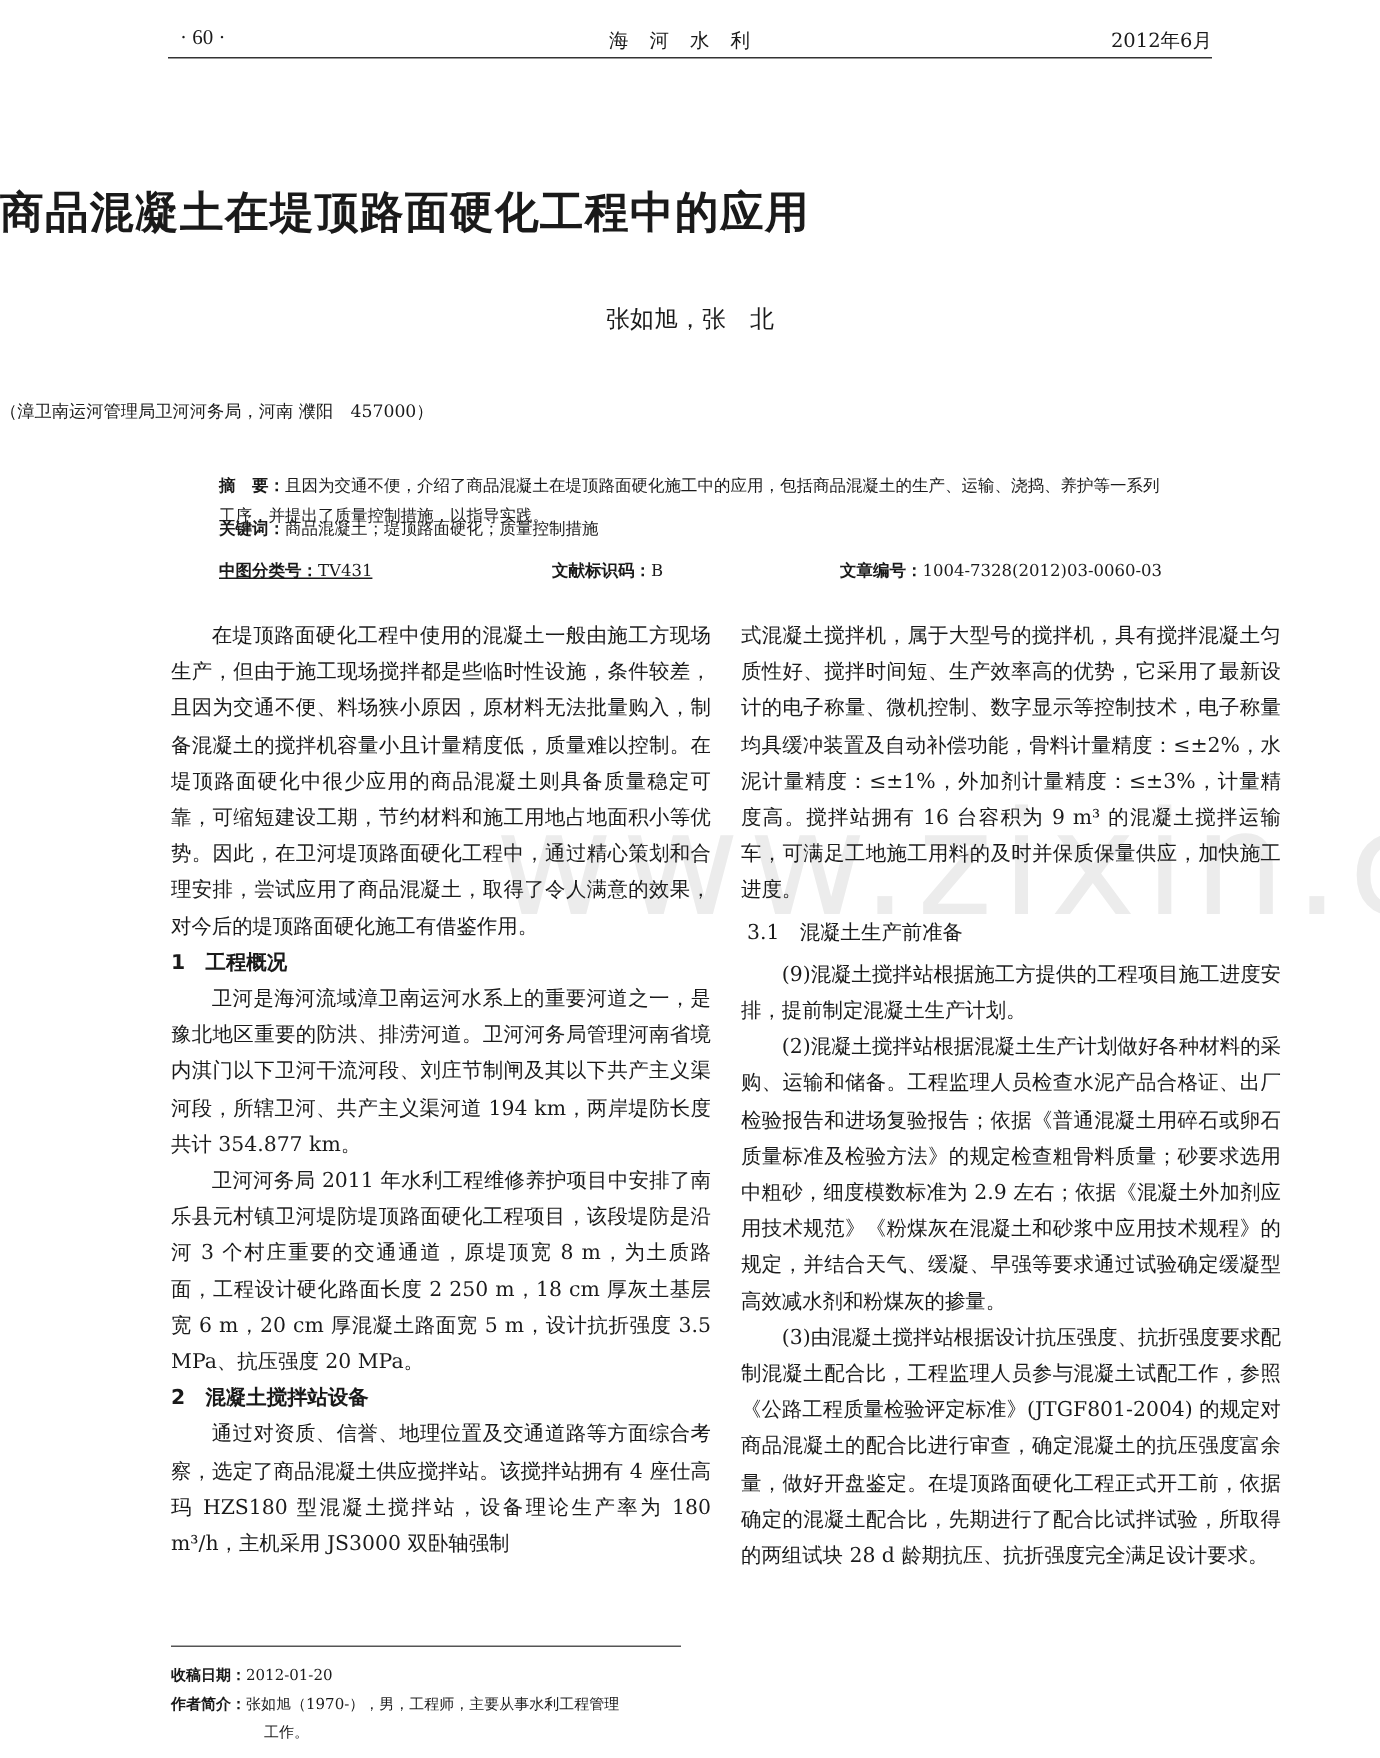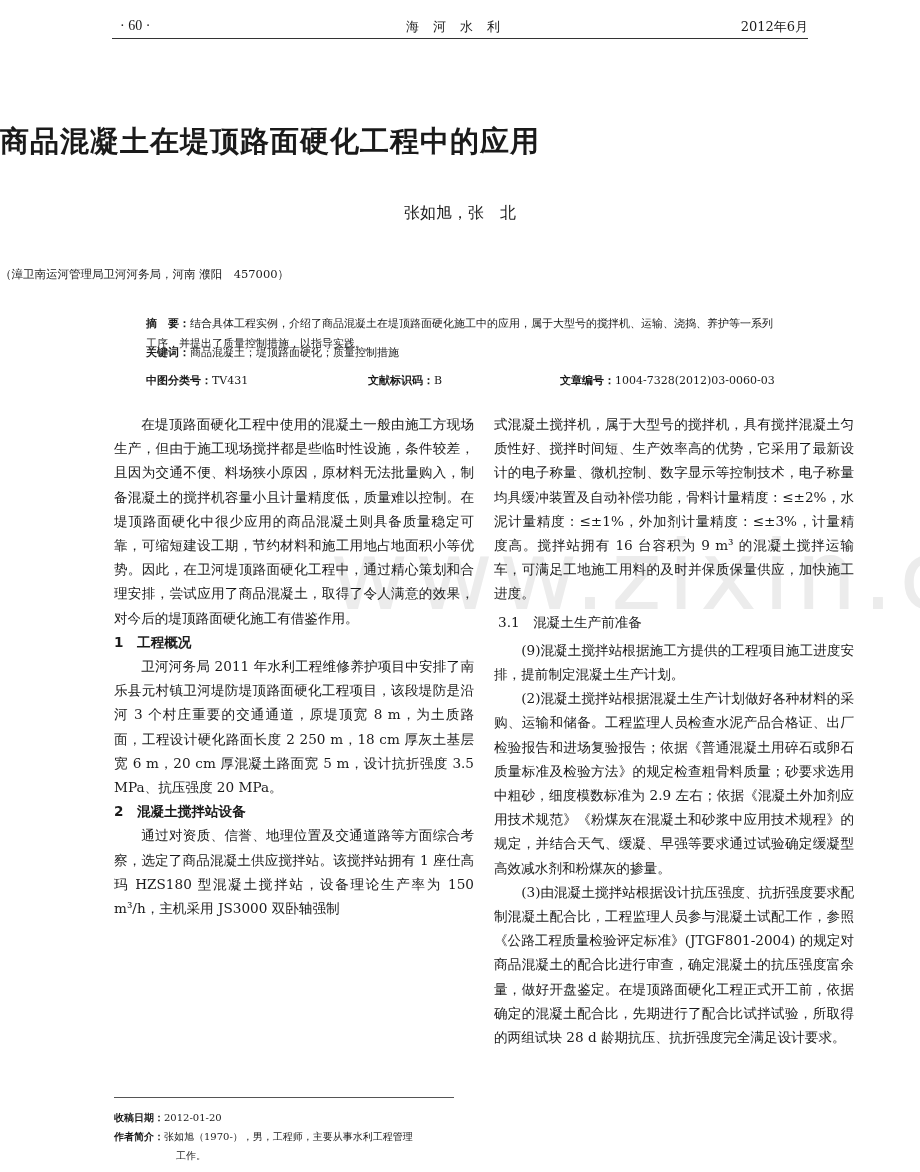--- a/index.html
+++ b/index.html
@@ -42,38 +42,39 @@
   <span class="r">2012年6月</span>
 </div>
 
 <div class="wm">www.zixin.com.cn</div>
 
 <div class="title">商品混凝土在堤顶路面硬化工程中的应用</div>
 <div class="authors">张如旭，张　北</div>
 <div class="affil">（漳卫南运河管理局卫河河务局，河南 濮阳　457000）</div>
 
 <div class="abs" style="top:314px;">
-  <b>摘　要：</b><span>结合具体工程实例，介绍了商品混凝土在堤顶路面硬化施工中的应用，属于大型号的搅拌机、运输、浇捣、养护等一系列工序，并提出了质量控制措施，以指导实践。</span>
+  <b>摘　要：</b><span>且因为交通不便，介绍了商品混凝土在堤顶路面硬化施工中的应用，包括商品混凝土的生产、运输、浇捣、养护等一系列工序，并提出了质量控制措施，以指导实践。</span>
 </div>
 <div class="abs" style="top:343px;">
   <b>关键词：</b><span>商品混凝土；堤顶路面硬化；质量控制措施</span>
 </div>
 
 <div class="meta">
-  <span style="left:0;"><b>中图分类号：</b><span style="position:static">TV431</span></span>
+  <span style="left:0;text-decoration:underline;"><b>中图分类号：</b><span style="position:static">TV431</span></span>
   <span style="left:222px;"><b>文献标识码：</b><span style="position:static">B</span></span>
   <span style="left:414px;"><b>文章编号：</b><span style="position:static">1004-7328(2012)03-0060-03</span></span>
 </div>
 
 <div class="col left">
   <p>在堤顶路面硬化工程中使用的混凝土一般由施工方现场生产，但由于施工现场搅拌都是些临时性设施，条件较差，且因为交通不便、料场狭小原因，原材料无法批量购入，制备混凝土的搅拌机容量小且计量精度低，质量难以控制。在堤顶路面硬化中很少应用的商品混凝土则具备质量稳定可靠，可缩短建设工期，节约材料和施工用地占地面积小等优势。因此，在卫河堤顶路面硬化工程中，通过精心策划和合理安排，尝试应用了商品混凝土，取得了令人满意的效果，对今后的堤顶路面硬化施工有借鉴作用。</p>
   <h2>1　工程概况</h2>
+  <p>卫河是海河流域漳卫南运河水系上的重要河道之一，是豫北地区重要的防洪、排涝河道。卫河河务局管理河南省境内淇门以下卫河干流河段、刘庄节制闸及其以下共产主义渠河段，所辖卫河、共产主义渠河道 194 km，两岸堤防长度共计 354.877 km。</p>
   <p>卫河河务局 2011 年水利工程维修养护项目中安排了南乐县元村镇卫河堤防堤顶路面硬化工程项目，该段堤防是沿河 3 个村庄重要的交通通道，原堤顶宽 8 m，为土质路面，工程设计硬化路面长度 2 250 m，18 cm 厚灰土基层宽 6 m，20 cm 厚混凝土路面宽 5 m，设计抗折强度 3.5 MPa、抗压强度 20 MPa。</p>
   <h2>2　混凝土搅拌站设备</h2>
-  <p>通过对资质、信誉、地理位置及交通道路等方面综合考察，选定了商品混凝土供应搅拌站。该搅拌站拥有 1 座仕高玛 HZS180 型混凝土搅拌站，设备理论生产率为 150 m³/h，主机采用 JS3000 双卧轴强制</p>
+  <p>通过对资质、信誉、地理位置及交通道路等方面综合考察，选定了商品混凝土供应搅拌站。该搅拌站拥有 4 座仕高玛 HZS180 型混凝土搅拌站，设备理论生产率为 180 m³/h，主机采用 JS3000 双卧轴强制</p>
 </div>
 
 <div class="col right">
   <p style="text-indent:0">式混凝土搅拌机，属于大型号的搅拌机，具有搅拌混凝土匀质性好、搅拌时间短、生产效率高的优势，它采用了最新设计的电子称量、微机控制、数字显示等控制技术，电子称量均具缓冲装置及自动补偿功能，骨料计量精度：≤±2%，水泥计量精度：≤±1%，外加剂计量精度：≤±3%，计量精度高。搅拌站拥有 16 台容积为 9 m³ 的混凝土搅拌运输车，可满足工地施工用料的及时并保质保量供应，加快施工进度。</p>
   <h3>3.1　混凝土生产前准备</h3>
   <p>(9)混凝土搅拌站根据施工方提供的工程项目施工进度安排，提前制定混凝土生产计划。</p>
   <p>(2)混凝土搅拌站根据混凝土生产计划做好各种材料的采购、运输和储备。工程监理人员检查水泥产品合格证、出厂检验报告和进场复验报告；依据《普通混凝土用碎石或卵石质量标准及检验方法》的规定检查粗骨料质量；砂要求选用中粗砂，细度模数标准为 2.9 左右；依据《混凝土外加剂应用技术规范》《粉煤灰在混凝土和砂浆中应用技术规程》的规定，并结合天气、缓凝、早强等要求通过试验确定缓凝型高效减水剂和粉煤灰的掺量。</p>
   <p>(3)由混凝土搅拌站根据设计抗压强度、抗折强度要求配制混凝土配合比，工程监理人员参与混凝土试配工作，参照《公路工程质量检验评定标准》(JTGF801-2004) 的规定对商品混凝土的配合比进行审查，确定混凝土的抗压强度富余量，做好开盘鉴定。在堤顶路面硬化工程正式开工前，依据确定的混凝土配合比，先期进行了配合比试拌试验，所取得的两组试块 28 d 龄期抗压、抗折强度完全满足设计要求。</p>
 </div>
 

